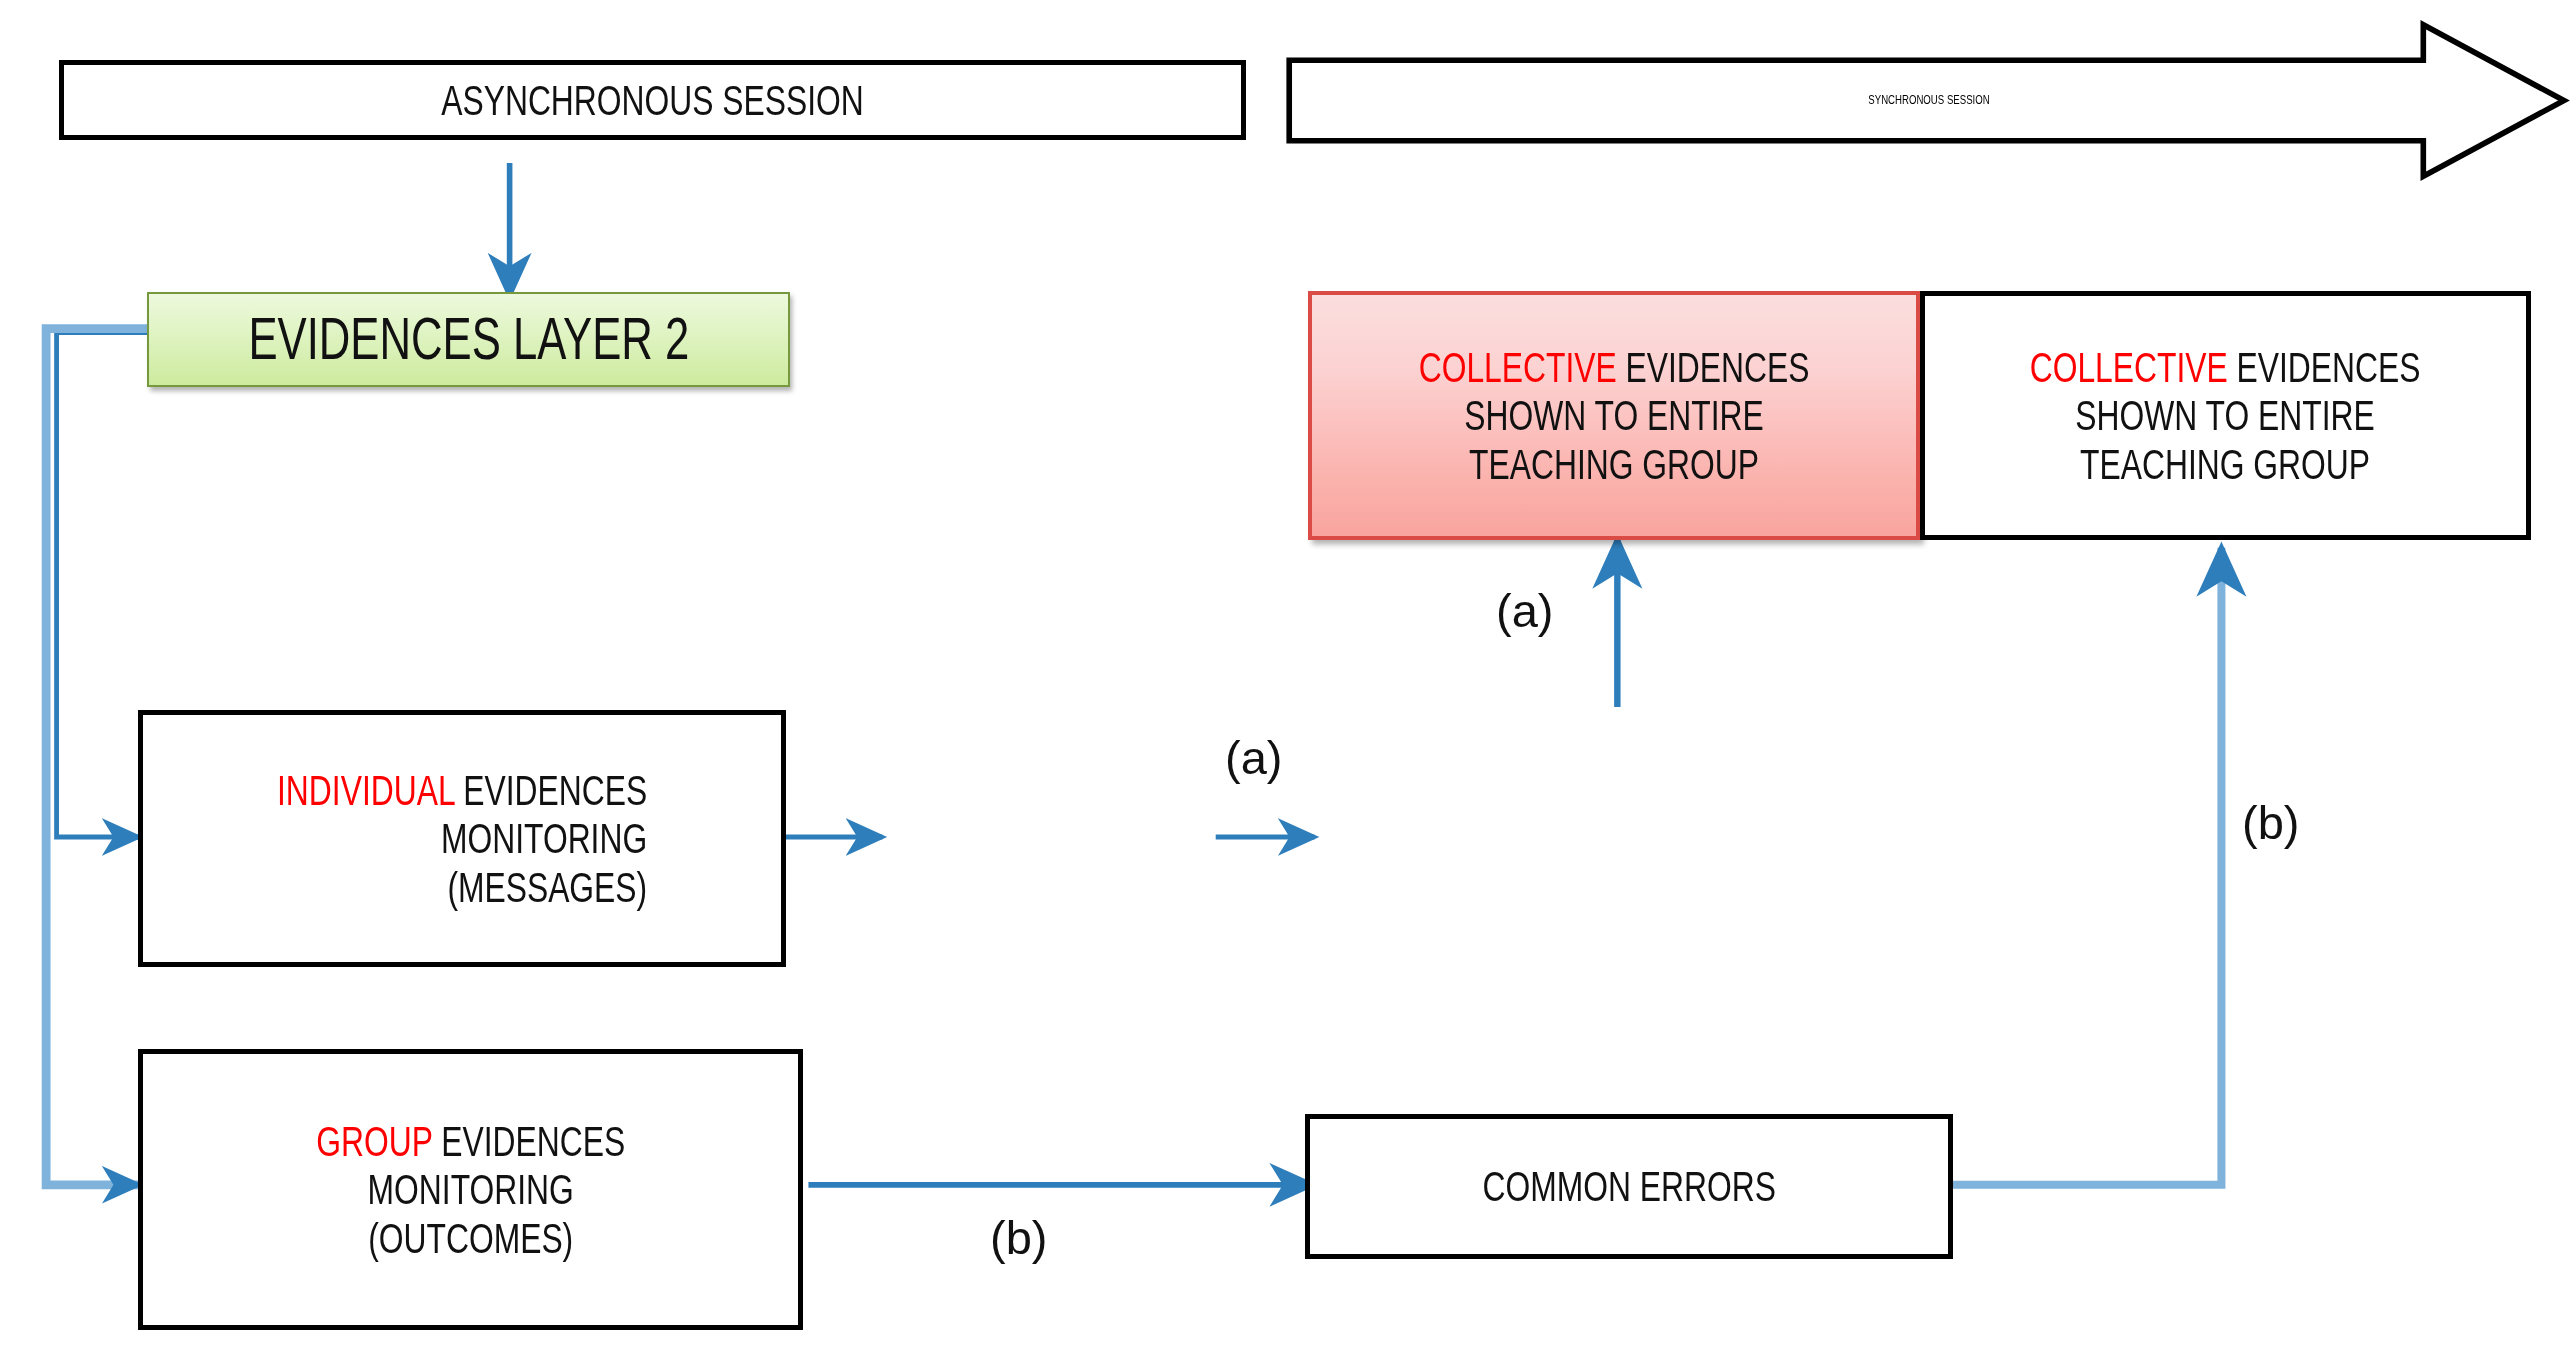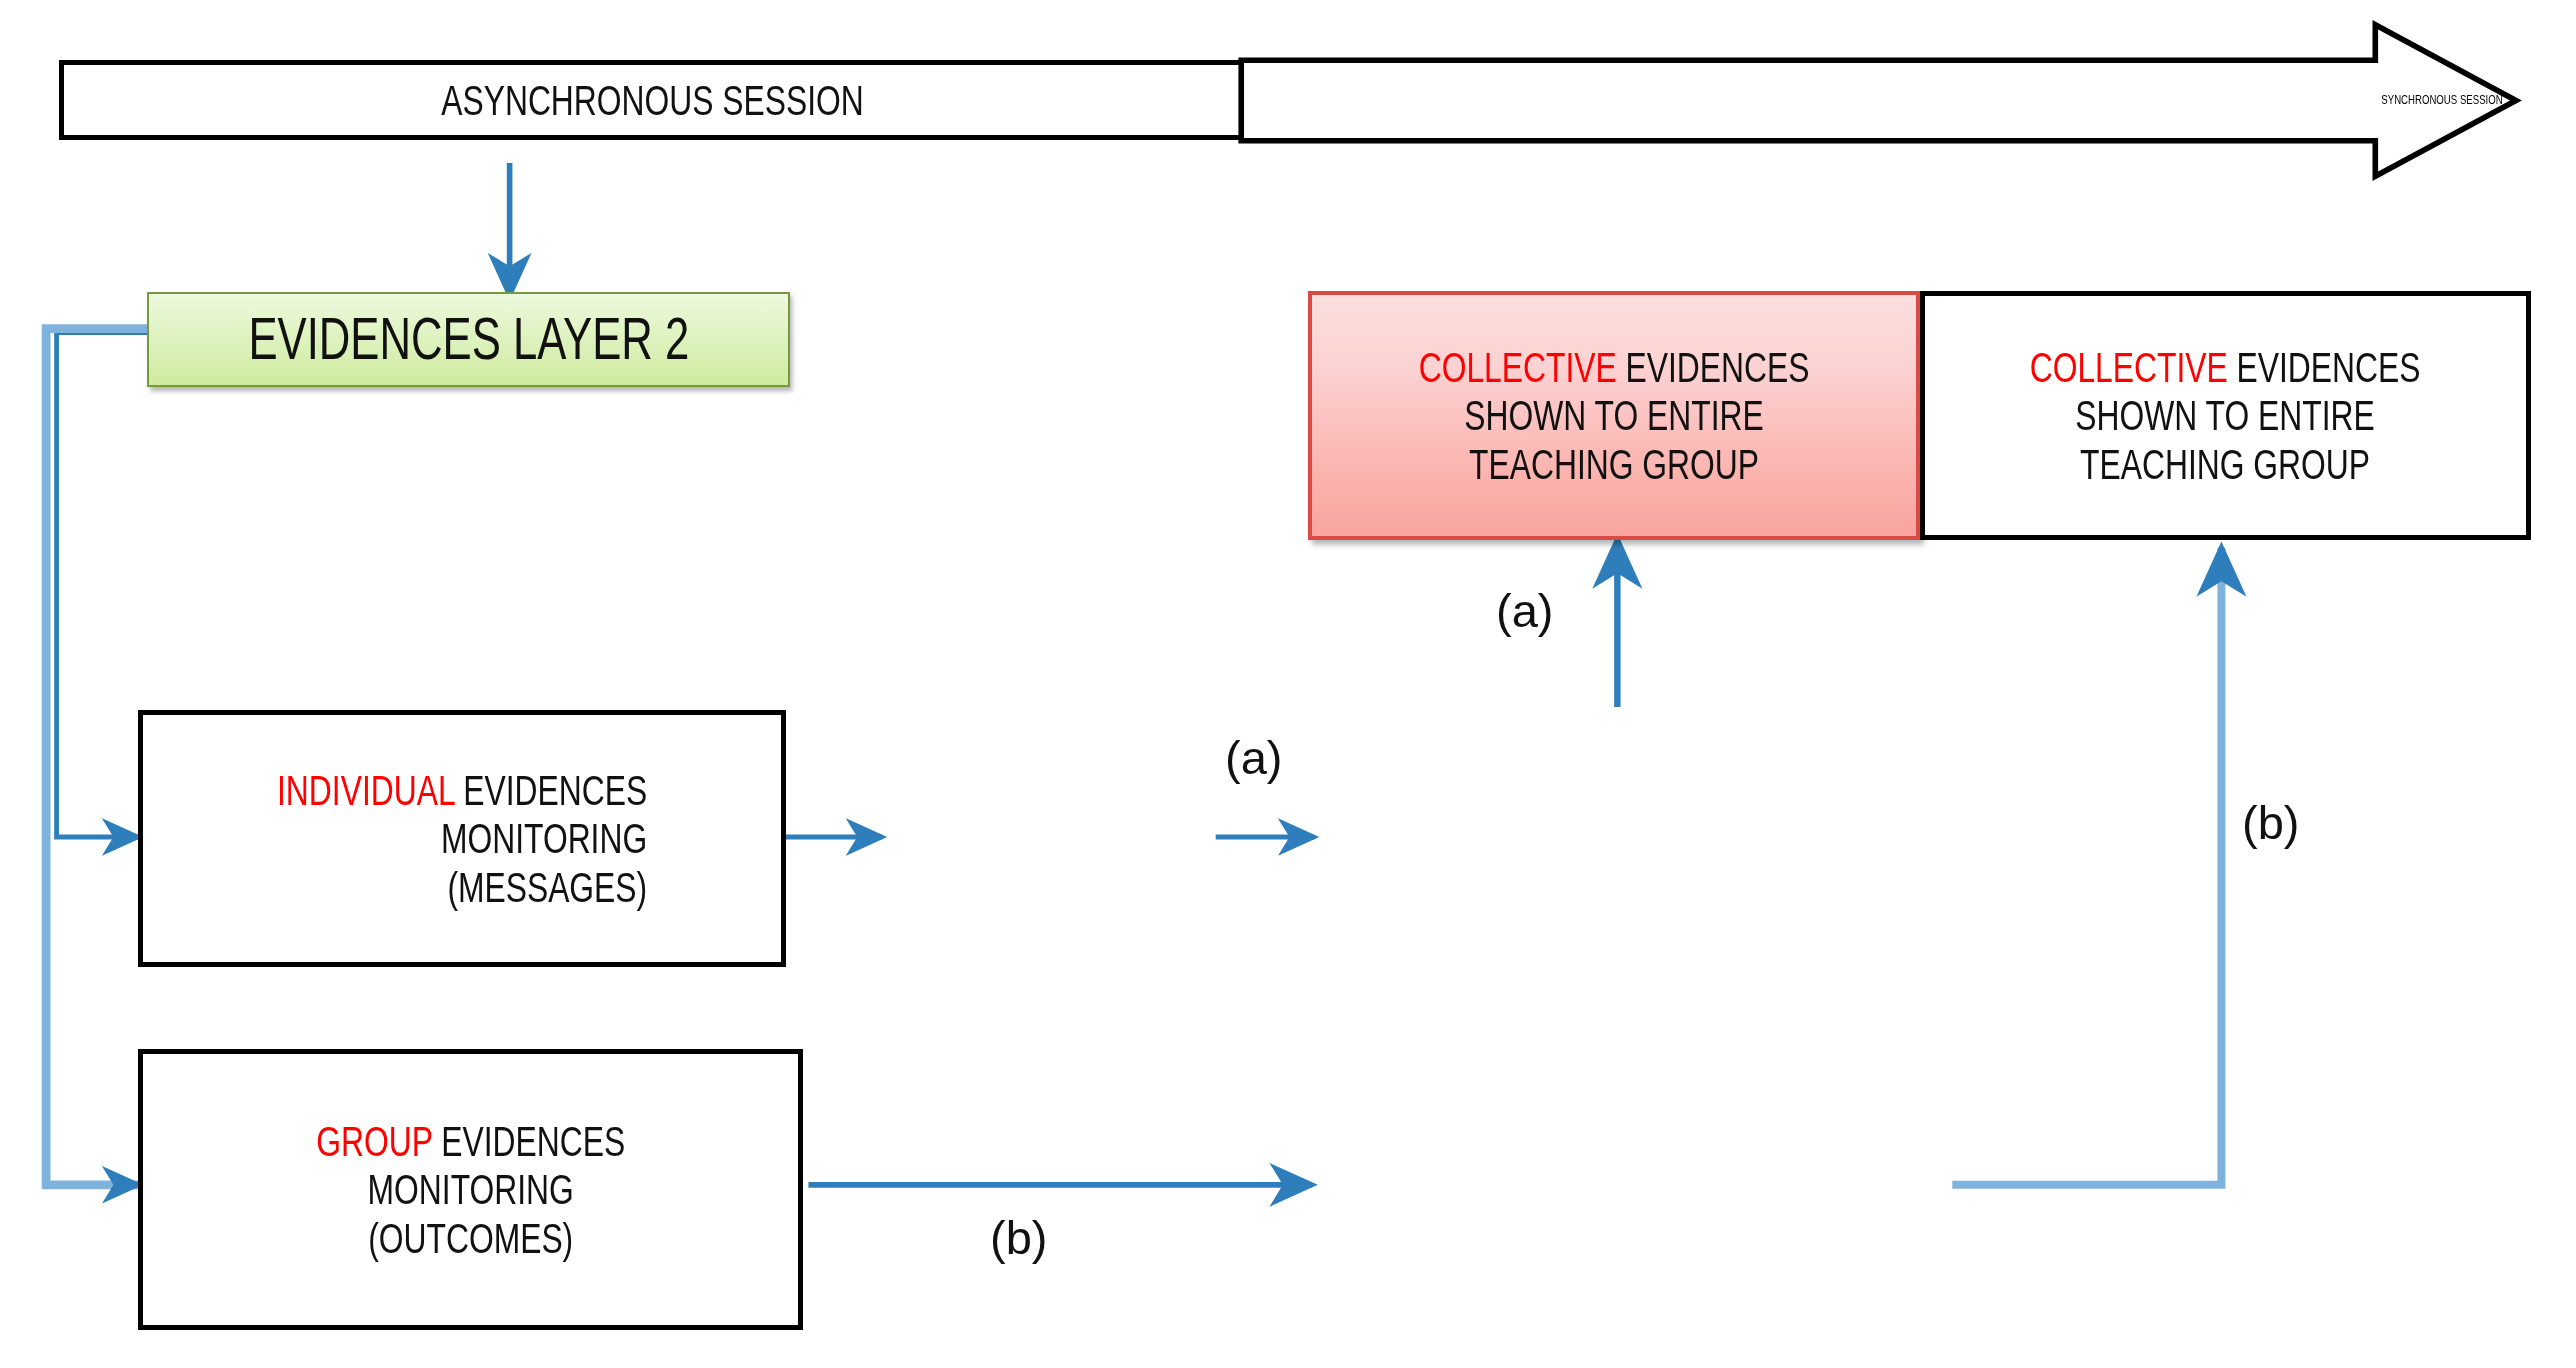--- a/index.html
+++ b/index.html
@@ -77,21 +77,21 @@
     <path d="M1006,1475 L1633,1475" stroke="#2E7EBB" stroke-width="7" fill="none" marker-end="url(#ah)"></path>
 
     <path d="M2430,1475 L2765,1475 L2765,682" stroke="#7FB3DC" stroke-width="10" fill="none"></path>
     <path d="M2765,720 L2765,682" stroke="#2E7EBB" stroke-width="8" fill="none" marker-end="url(#ah)"></path>
   </svg>
 
   <div class="node hdrbar" style="left:59px;top:60px;width:1187px;height:80px;">
     <span class="txt">ASYNCHRONOUS SESSION</span>
   </div>
 
-  <div class="node" style="left:1238px;top:60px;width:1286px;height:80px;justify-content:flex-end;">
+  <div class="node" style="left:1286px;top:60px;width:1286px;height:80px;">
     <svg viewBox="0 0 1600 200" preserveAspectRatio="none" style="position:absolute;left:0;top:-40px;width:1286px;height:161px;">
       <path d="M4,50 L1415,50 L1415,6 L1590,100 L1415,194 L1415,150 L4,150 Z" fill="#ffffff" stroke="#000000" stroke-width="7"></path>
     </svg>
     <span class="txt" style="position:relative;">SYNCHRONOUS SESSION</span>
   </div>
 
   <div class="node boxgreen" style="left:147px;top:292px;width:643px;height:95px;">
     <span class="txt">EVIDENCES LAYER 2</span>
   </div>
 
@@ -106,20 +106,23 @@
   <div class="node boxblack" style="left:138px;top:1049px;width:665px;height:281px;">
     <div>
       <span class="txt"><span class="red">GROUP</span><span> EVIDENCES</span></span>
       <span class="txt">MONITORING</span>
       <span class="txt">(OUTCOMES)</span>
     </div>
   </div>
 
 
 
+  <div class="node boxblack" style="left:1305px;top:1114px;width:648px;height:145px;">
+    <span class="txt">COMMON ERRORS</span>
+  </div>
 
   <div class="node boxred" style="left:1308px;top:291px;width:612px;height:249px;">
     <div>
       <span class="txt"><span class="red">COLLECTIVE</span><span> EVIDENCES</span></span>
       <span class="txt">SHOWN TO ENTIRE</span>
       <span class="txt">TEACHING GROUP</span>
     </div>
   </div>
 
   <div class="node boxblack" style="left:1920px;top:291px;width:611px;height:249px;">

